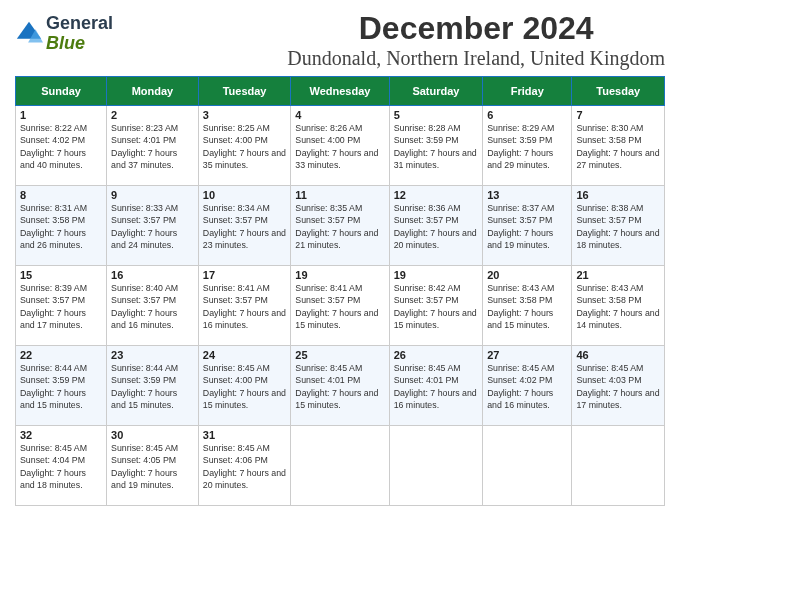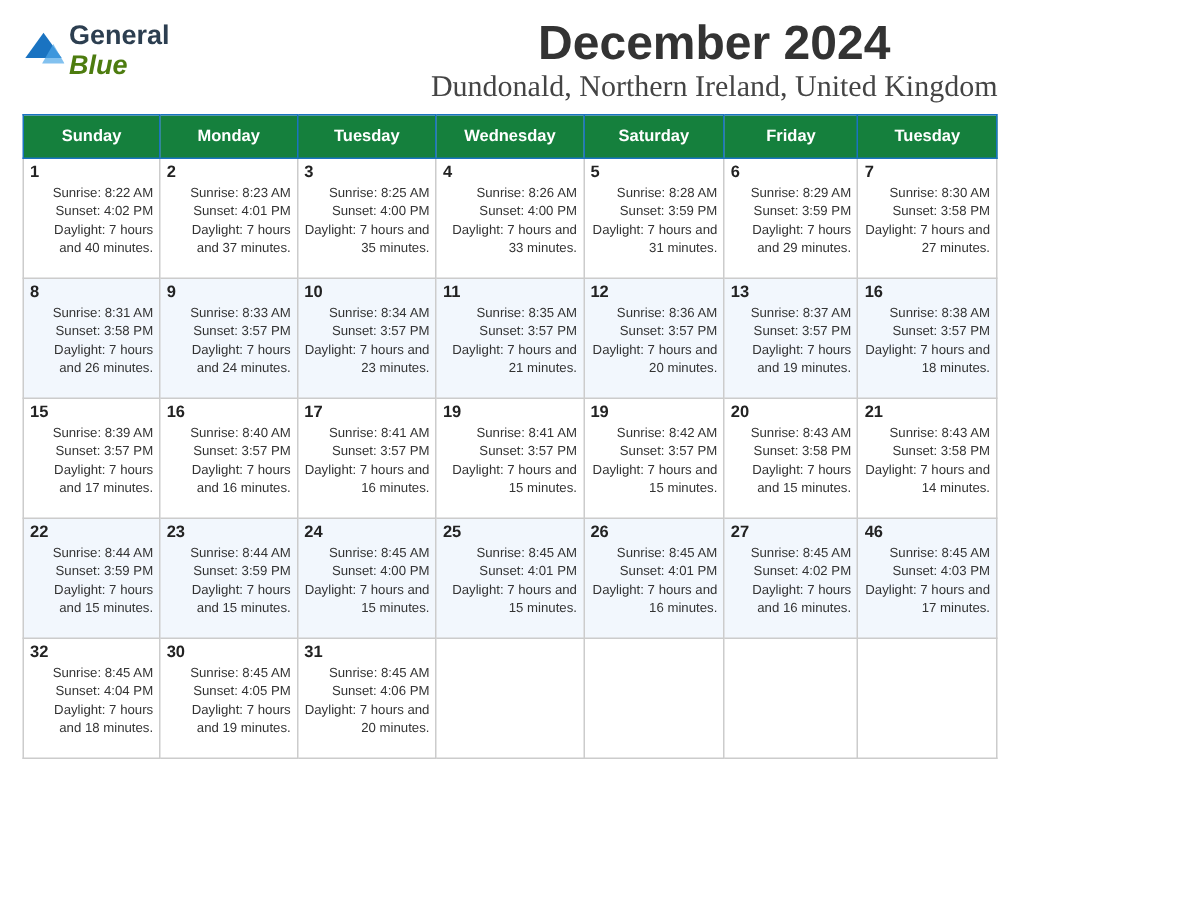--- a/index.html
+++ b/index.html
@@ -80,21 +80,20 @@
       font-size: 11px;
       font-weight: bold;
       color: #222;
       display: block;
       margin-bottom: 1px;
     }
     .day-info {
       font-size: 8.8px;
       color: #333;
       line-height: 1.4;
-      text-align: right;
     }
     .empty-cell {
       background: #fff !important;
     }
   </style>
 </head>
 <body>
 
 <div class="page">
   <div class="header">

